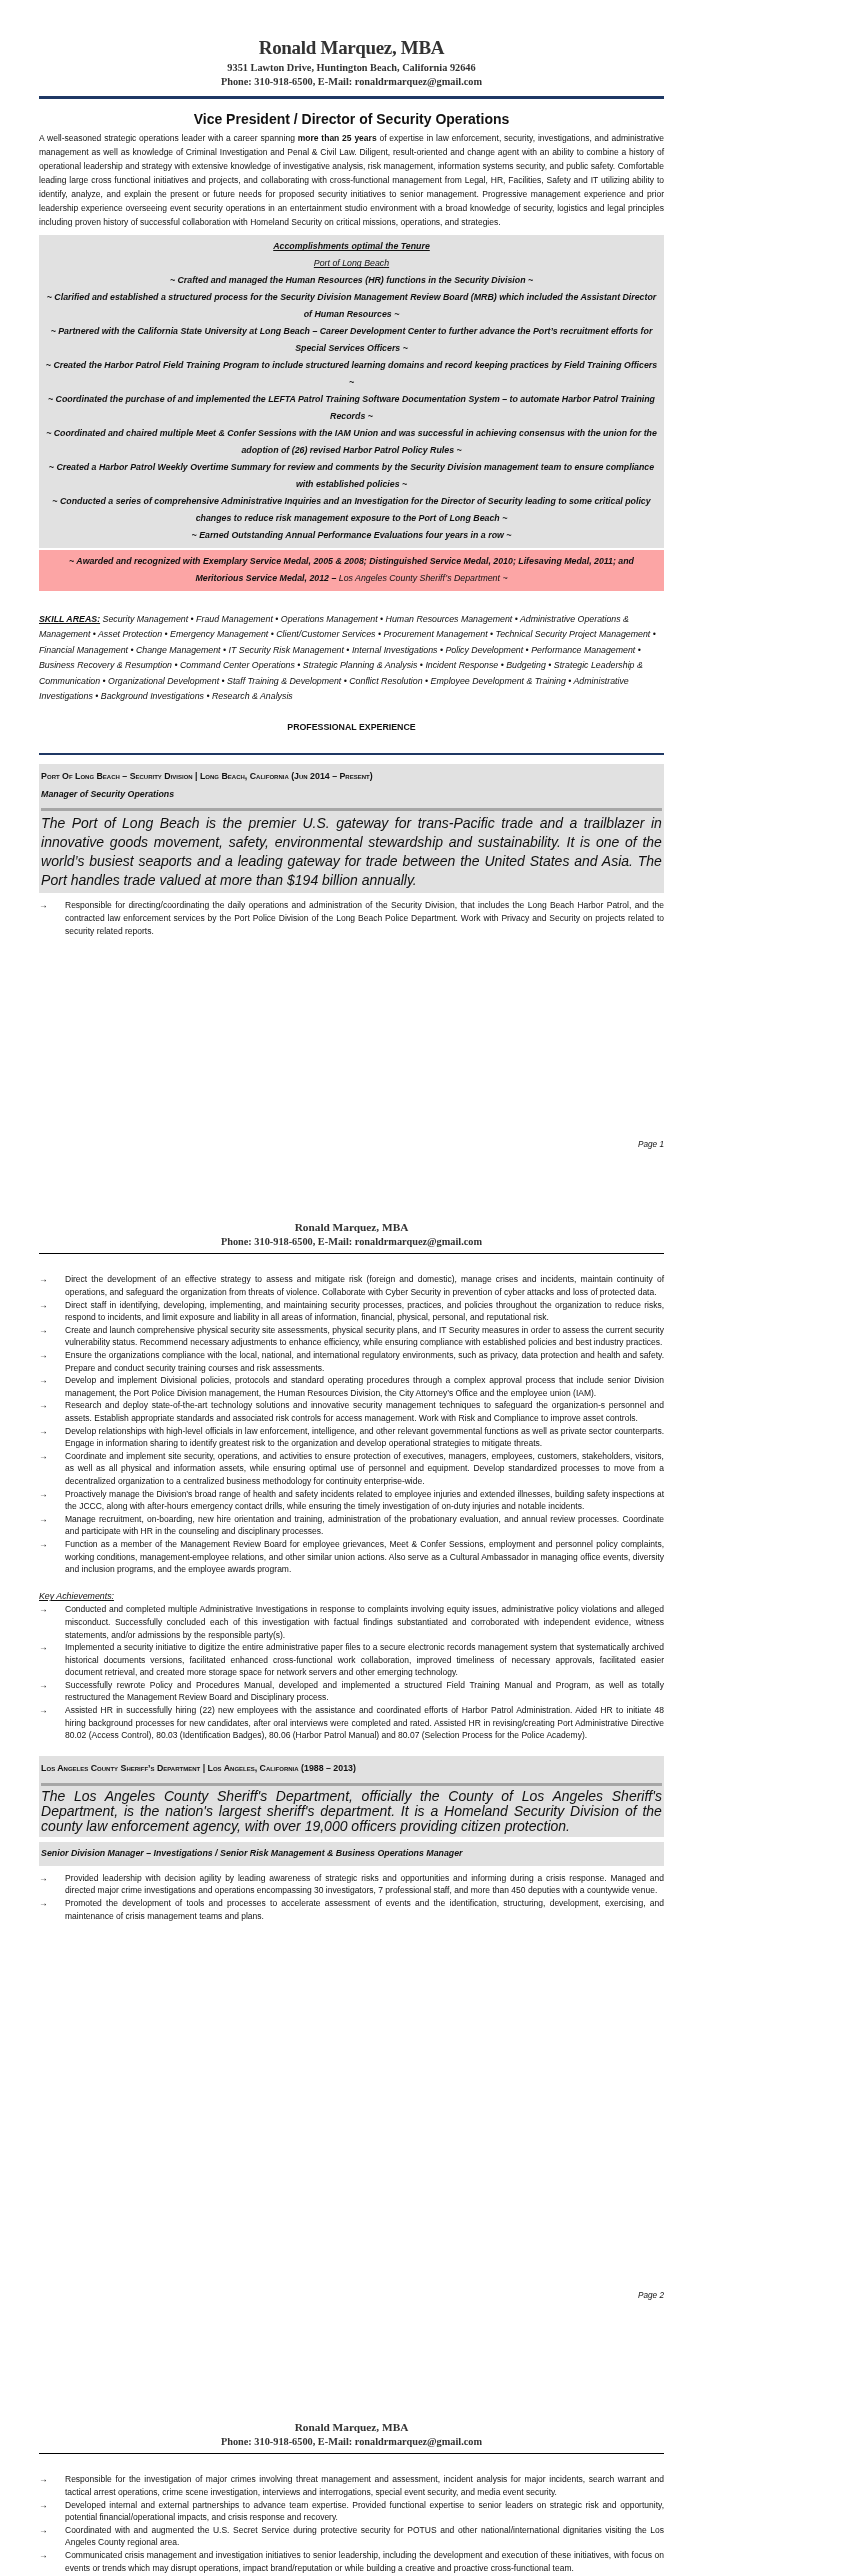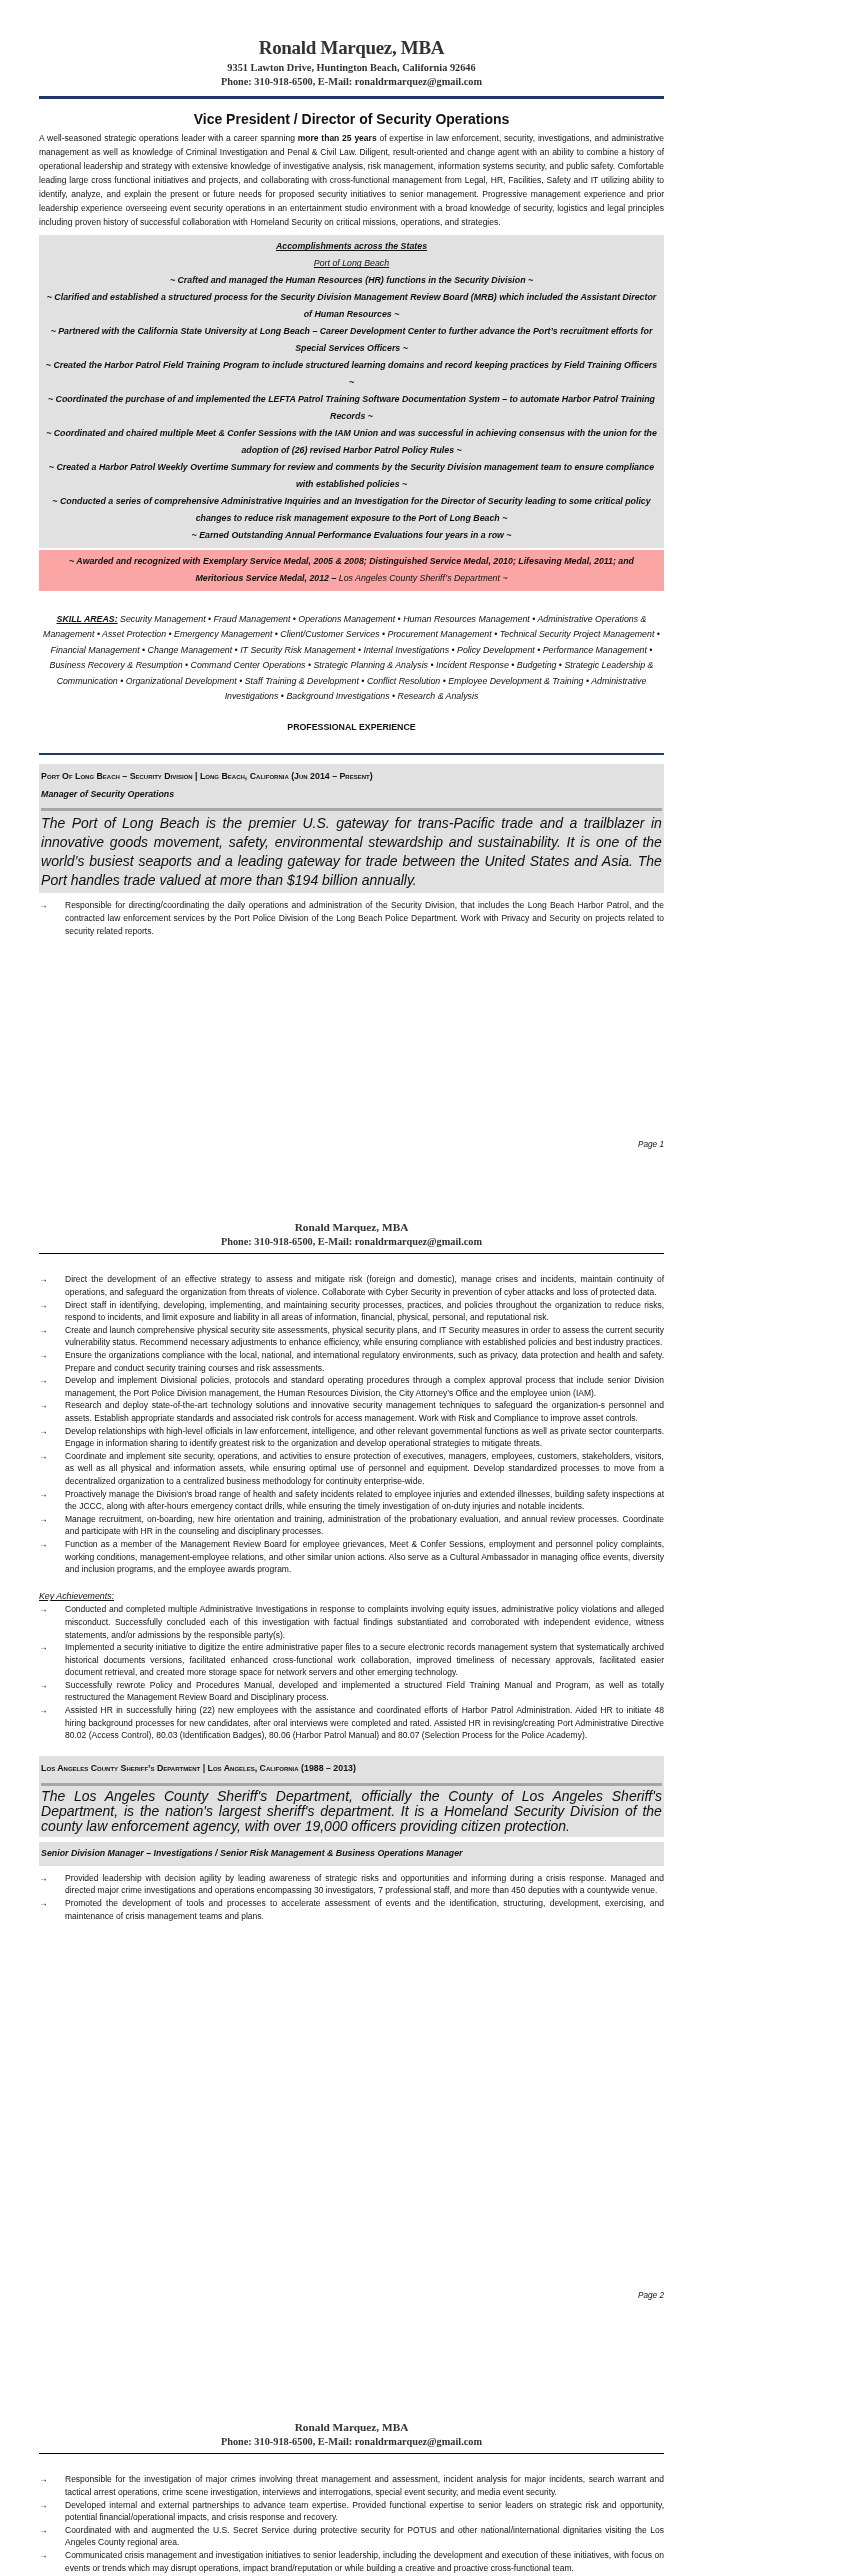--- a/index.html
+++ b/index.html
@@ -15,21 +15,21 @@
   .rule-blue { height: 2.1px; background: #1f3864; margin: 9.3px 0 0; }
   .rule-black { height: 1px; background: #000; margin: 6.2px 0 0; }
   .title { text-align: center; font-weight: bold; font-size: 14px; margin: 12.4px 0 4.1px; }
   .summary { font-size: 8.5px; line-height: 14px; text-align: justify; margin: 0; }
   .acc-box { background: #e1e1e1; margin-top: 6.2px; padding: 3.1px 5.2px 4.1px; text-align: center; }
   .acc-box2 { background: #fca5a5; margin-top: 1.5px; padding: 3.1px 5.2px 4.1px; text-align: center; }
   .acc-title { font-weight: bold; font-style: italic; text-decoration: underline; font-size: 8.8px; line-height: 17px; }
   .acc-sub { font-style: italic; text-decoration: underline; font-size: 8.8px; line-height: 17px; }
   .acc-item { font-weight: bold; font-style: italic; font-size: 8.8px; line-height: 17px; }
   .acc-item .plain { font-weight: normal; }
-  .skills { font-style: italic; font-size: 8.8px; line-height: 15.5px; text-align: center; margin: 20.6px 0 0; }
+  .skills { font-style: italic; font-size: 8.8px; line-height: 15.5px; margin: 20.6px 0 0; }
   .skills .lbl { font-weight: bold; text-decoration: underline; }
   .section-head { text-align: center; font-weight: bold; font-size: 8.8px; margin: 17.5px 0 0; }
   .job-box { background: #e1e1e1; margin-top: 9.3px; padding: 4.1px 2.1px 3.1px; }
   .company { font-weight: bold; font-variant: small-caps; font-size: 8.8px; line-height: 17.5px; }
   .role { font-weight: bold; font-style: italic; font-size: 8.8px; line-height: 17.5px; }
   .divider-gray { height: 2.6px; background: #a6a6a6; margin: 5.2px 0 3.1px; }
   .desc { font-style: italic; font-size: 14px; line-height: 19px; text-align: justify; }
   .role-box { background: #e1e1e1; margin-top: 5.2px; padding: 3.1px 2.1px; }
   ul.arrows { list-style: none; margin: 6.2px 0 0; padding: 0; }
   ul.arrows li { position: relative; padding-left: 26px; font-size: 8.5px; line-height: 12.6px; text-align: justify; margin-bottom: 0; }
@@ -45,21 +45,21 @@
 <div class="page page1">
   <h1 class="name-big">Ronald Marquez, MBA</h1>
   <p class="addr">9351 Lawton Drive, Huntington Beach, California 92646</p>
   <p class="contact">Phone: 310-918-6500, E-Mail: ronaldrmarquez@gmail.com</p>
   <div class="rule-blue"></div>
 
   <div class="title">Vice President / Director of Security Operations</div>
   <p class="summary"><span>A well-seasoned strategic operations leader with a career spanning </span><b>more than 25 years</b><span> of expertise in law enforcement, security, investigations, and administrative management as well as knowledge of Criminal Investigation and Penal &amp; Civil Law. Diligent, result-oriented and change agent with an ability to combine a history of operational leadership and strategy with extensive knowledge of investigative analysis, risk management, information systems security, and public safety. Comfortable leading large cross functional initiatives and projects, and collaborating with cross-functional management from Legal, HR, Facilities, Safety and IT utilizing ability to identify, analyze, and explain the present or future needs for proposed security initiatives to senior management. Progressive management experience and prior leadership experience overseeing event security operations in an entertainment studio environment with a broad knowledge of security, logistics and legal principles including proven history of successful collaboration with Homeland Security on critical missions, operations, and strategies.</span></p>
 
   <div class="acc-box">
-    <div class="acc-title">Accomplishments across the States</div>
+    <div class="acc-title">Accomplishments optimal the Tenure</div>
     <div class="acc-sub">Port of Long Beach</div>
     <div class="acc-item">~ Crafted and managed the Human Resources (HR) functions in the Security Division ~</div>
     <div class="acc-item">~ Clarified and established a structured process for the Security Division Management Review Board (MRB) which included the Assistant Director of Human Resources ~</div>
     <div class="acc-item">~ Partnered with the California State University at Long Beach – Career Development Center to further advance the Port’s recruitment efforts for Special Services Officers ~</div>
     <div class="acc-item">~ Created the Harbor Patrol Field Training Program to include structured learning domains and record keeping practices by Field Training Officers ~</div>
     <div class="acc-item">~ Coordinated the purchase of and implemented the LEFTA Patrol Training Software Documentation System – to automate Harbor Patrol Training Records ~</div>
     <div class="acc-item">~ Coordinated and chaired multiple Meet &amp; Confer Sessions with the IAM Union and was successful in achieving consensus with the union for the adoption of (26) revised Harbor Patrol Policy Rules ~</div>
     <div class="acc-item">~ Created a Harbor Patrol Weekly Overtime Summary for review and comments by the Security Division management team to ensure compliance with established policies ~</div>
     <div class="acc-item">~ Conducted a series of comprehensive Administrative Inquiries and an Investigation for the Director of Security leading to some critical policy changes to reduce risk management exposure to the Port of Long Beach ~</div>
     <div class="acc-item">~ Earned Outstanding Annual Performance Evaluations four years in a row ~</div>

